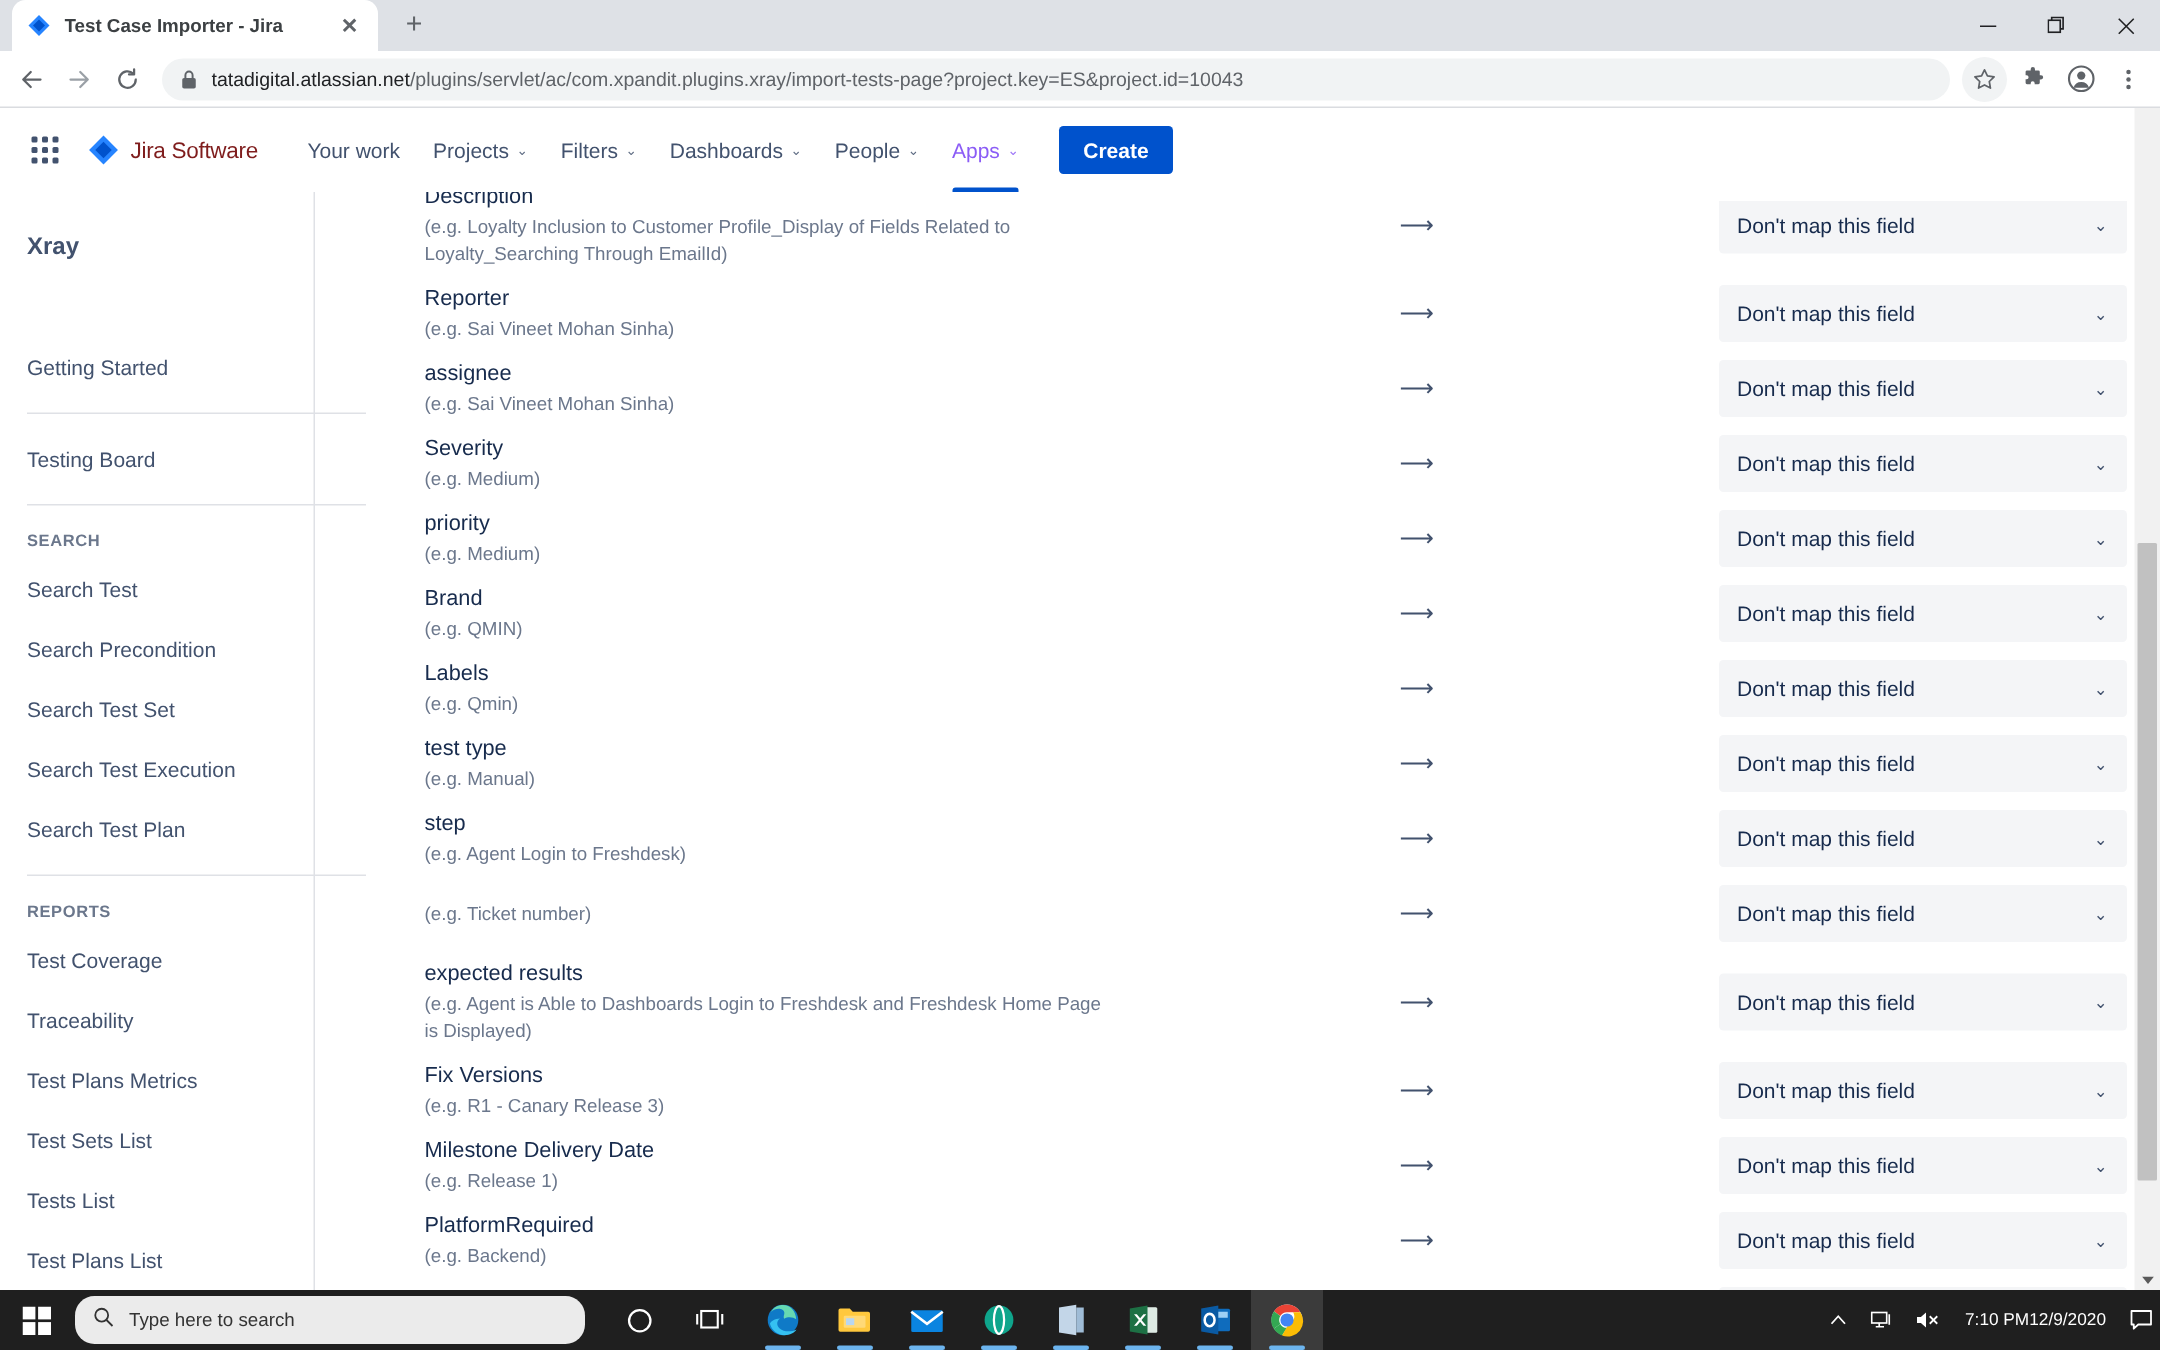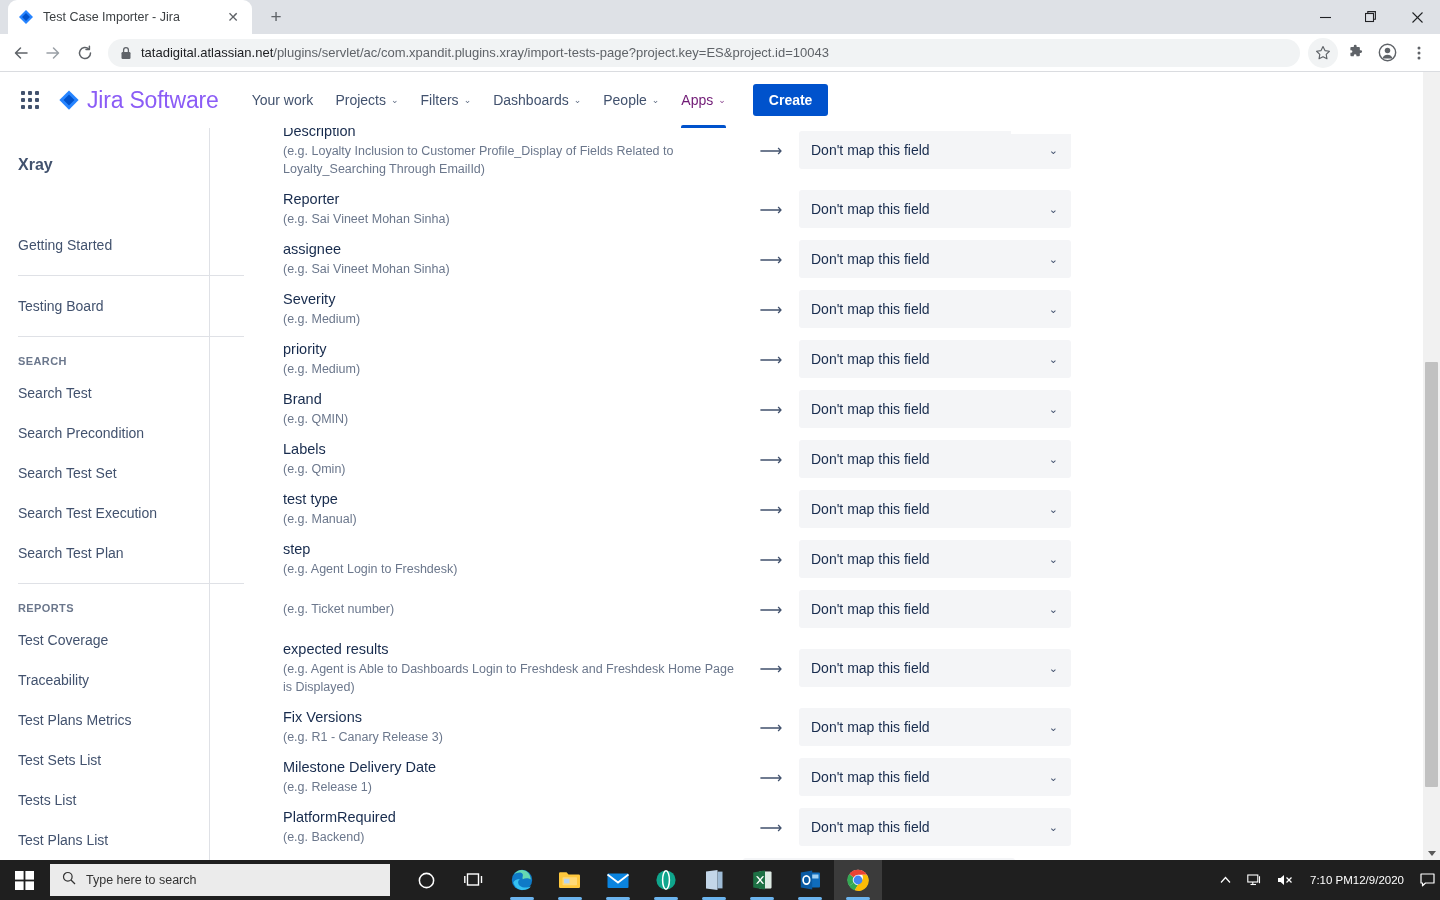--- a/index.html
+++ b/index.html
@@ -13,21 +13,21 @@
   
   .browser { width: 1440px; height: 900px; position: relative; background:#fff; }
 
   .tabstrip {
     height: 34px; background:#dee1e6; display:flex; align-items:flex-end;
     position:relative;
   }
   .tab {
     margin-left: 8px; height: 34px; width: 244px; background:#fff;
     border-radius: 9px 9px 0 0; display:flex; align-items:center;
-    padding: 0 10px; gap: 9px; position:relative;
+    padding: 0 10px; gap: 9px; position:relative;font-weight:bold;
   }
   .tab-favicon { width:16px; height:16px; position:relative; flex:none; }
   .tab-favicon svg { display:block; }
   .tab-title {
     font-size: 12.5px; color:#3c4043; white-space:nowrap; overflow:hidden;
     text-overflow:ellipsis; flex:1;
   }
   .tab-close {
     width:18px; height:18px; flex:none; display:flex; align-items:center;
     justify-content:center; color:#5f6368; font-size:14px; line-height:1;
@@ -81,27 +81,27 @@
     background:#fff; display:flex; align-items:center; padding-left:14px;
     gap:0; z-index:6;
   }
   .appswitcher {
     width:32px;height:32px;display:flex;align-items:center;justify-content:center;
     flex:none; border-radius:3px;
   }
   .grid9 { display:grid; grid-template-columns:repeat(3,4px); gap:3px; }
   .grid9 i { width:4px;height:4px;background:#42526e;border-radius:1px;display:block; }
   .jira-logo { display:flex; align-items:center; gap:7px; margin-left:12px; flex:none; }
-  .jira-logo-text { font-size:23px; color:#8b5cf6; letter-spacing:-0.2px; }
+  .jira-logo-text { font-size:15px; color:#7f1d1d; letter-spacing:-0.2px; }
   .nav-items { display:flex; align-items:center; margin-left:22px; height:56px; }
   .nav-item {
     display:flex; align-items:center; gap:5px; padding: 0 11px; height:56px;
     font-size:14px; color:#42526e; position:relative; white-space:nowrap;
   }
-  .nav-item.active { color:#701a75; }
+  .nav-item.active { color:#8b5cf6; }
   .nav-item.active::after {
     content:""; position:absolute; left:11px; right:11px; bottom:0;
     height:3px; background:#0052cc; border-radius:2px 2px 0 0;
   }
   .chev { font-size:9px; opacity:.85; }
   .create-btn {
     margin-left:16px; background:#0052cc; color:#fff; font-size:14px;
     font-weight:bold; padding: 8px 16px; border-radius:3px; border:0;
     font-family:inherit; flex:none;
   }
@@ -145,20 +145,21 @@
     position:absolute; left:283px; top:44px; width:1135px; height:746px;
     background:#fff; overflow:hidden;
   }
   .white-cover {
     position:absolute; left:1011px; top:0; width:429px; height:62px;
     background:#fff; z-index:7;
   }
   .row {
     display:flex; align-items:center; min-height:48px; padding: 6px 0;
     position:relative;
+    justify-content:space-between;
   }
   .row-left { width:460px; flex:none; padding-right:8px; }
   .row-name {
     font-size:14.5px; color:#172b4d; line-height:19px; margin-bottom:1px;
   }
   .row-eg {
     font-size:12.5px; color:#6b778c; line-height:18px;
   }
   .row-arrow {
     width:56px; flex:none; text-align:center; font-size:16px; color:#42526e;
@@ -188,21 +189,21 @@
   
   .taskbar {
     position:absolute; left:0; bottom:0; width:1440px; height:40px;
     background:#1f1f1f; display:flex; align-items:center; z-index:20;
   }
   .start {
     width:48px; height:40px; display:flex; align-items:center; justify-content:center;
   }
   .tb-search {
     width:340px; height:32px; background:#ebebeb; display:flex; align-items:center;
-    gap:10px; padding: 0 12px; margin-left:2px;
+    gap:10px; padding: 0 12px; margin-left:2px;border-radius:13px;
   }
   .tb-search-text { font-size:12.5px; color:#333; }
   .tb-icons { display:flex; align-items:center; gap:0; margin-left:12px; }
   .tb-ic {
     width:48px; height:40px; display:flex; align-items:center; justify-content:center;
     position:relative;
   }
   .tb-ic.active { background:#3b3b3b; }
   .tb-ic.running::after, .tb-ic.active::after {
     content:""; position:absolute; bottom:0; left:12px; right:12px; height:3px;

